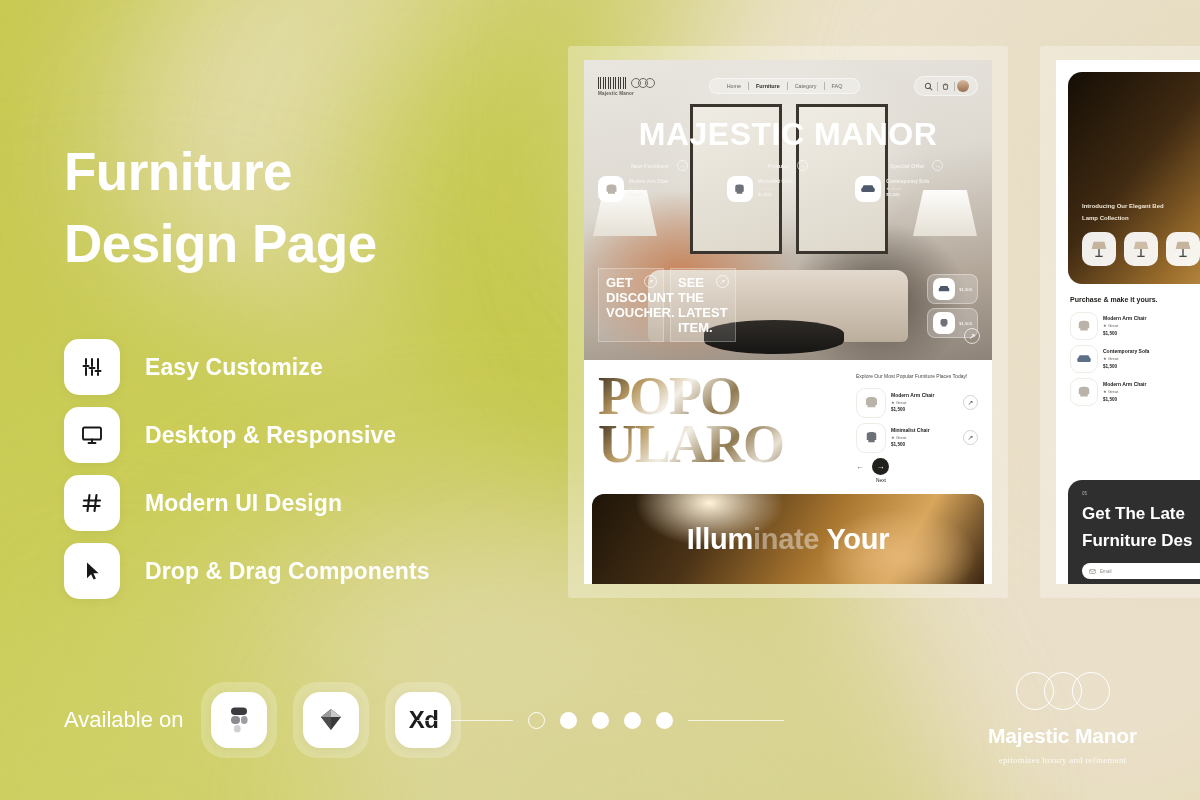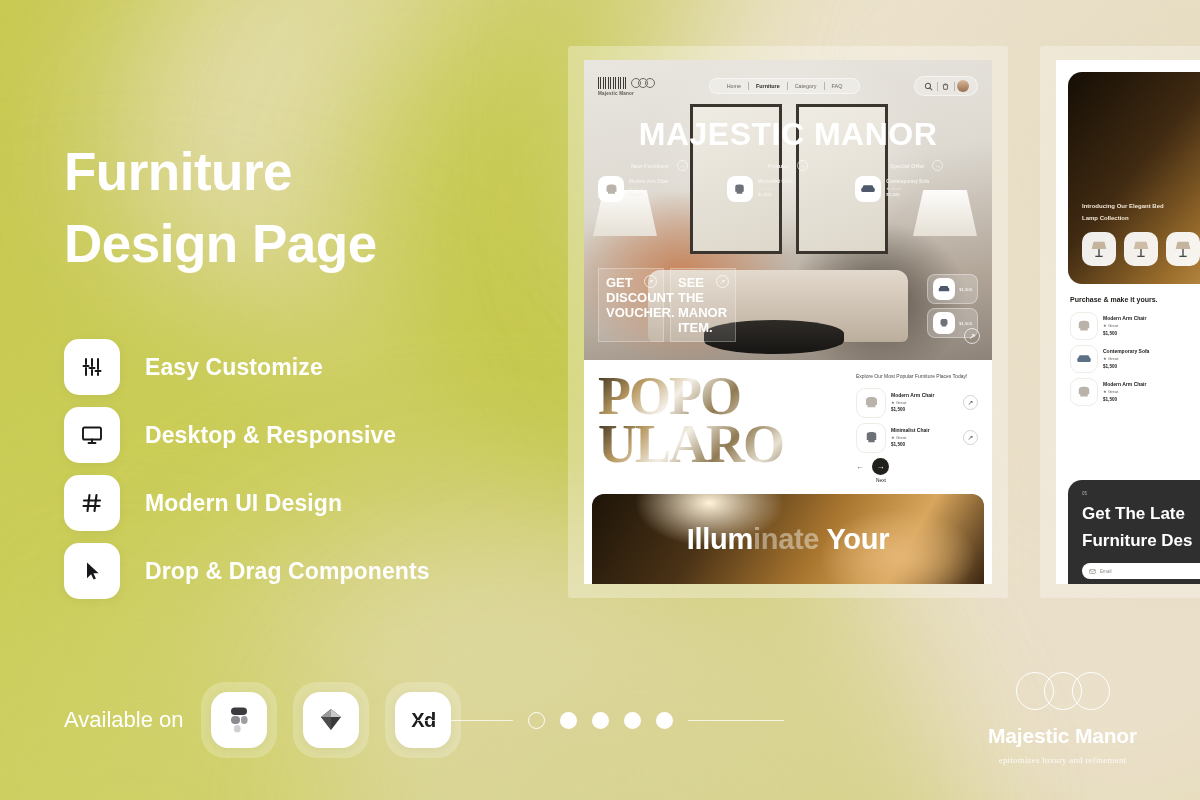--- a/index.html
+++ b/index.html
@@ -48,21 +48,21 @@
     width:76px; height:76px; border-radius:24px;
     background:rgba(255,255,255,.22);
     display:flex; align-items:center; justify-content:center;
     margin-right:16px;
   }
   .tile {
     width:56px; height:56px; border-radius:17px; background:#fff;
     display:flex; align-items:center; justify-content:center;
     box-shadow:0 2px 8px rgba(120,120,60,.10);
   }
-  .tile .xd { font-size:20px; font-weight:700; color:#1c1c1c; letter-spacing:-.5px; }
+  .tile .xd { font-size:24px; font-weight:700; color:#1c1c1c; letter-spacing:-.5px; }
 
   
   .frame {
     position:absolute; background:rgba(255,255,255,.30);
     border-radius:3px;
   }
   .frame-a { left:568px; top:46px; width:440px; height:552px; }
   .frame-b { left:1040px; top:46px; width:300px; height:552px; }
   .card {
     position:absolute; background:#fff; overflow:hidden;
@@ -450,21 +450,21 @@
         </div>
       </div>
     </div>
 
     <div class="ctarow">
       <div class="cta">
         <div class="ct">GET DISCOUNT VOUCHER.</div>
         <div class="ca">↗</div>
       </div>
       <div class="cta">
-        <div class="ct">SEE THE MANOR ITEM.</div>
+        <div class="ct">SEE THE LATEST ITEM.</div>
         <div class="ca">↗</div>
       </div>
     </div>
 
     <div class="ctaFloat">
       <div class="floatCard">
         <div class="pthumb">
           <svg width="14" height="14" viewBox="0 0 24 24" fill="#4e5a6b">
               <rect x="3" y="10" width="18" height="6" rx="2"></rect>
               <rect x="5" y="7" width="14" height="5" rx="2"></rect>

